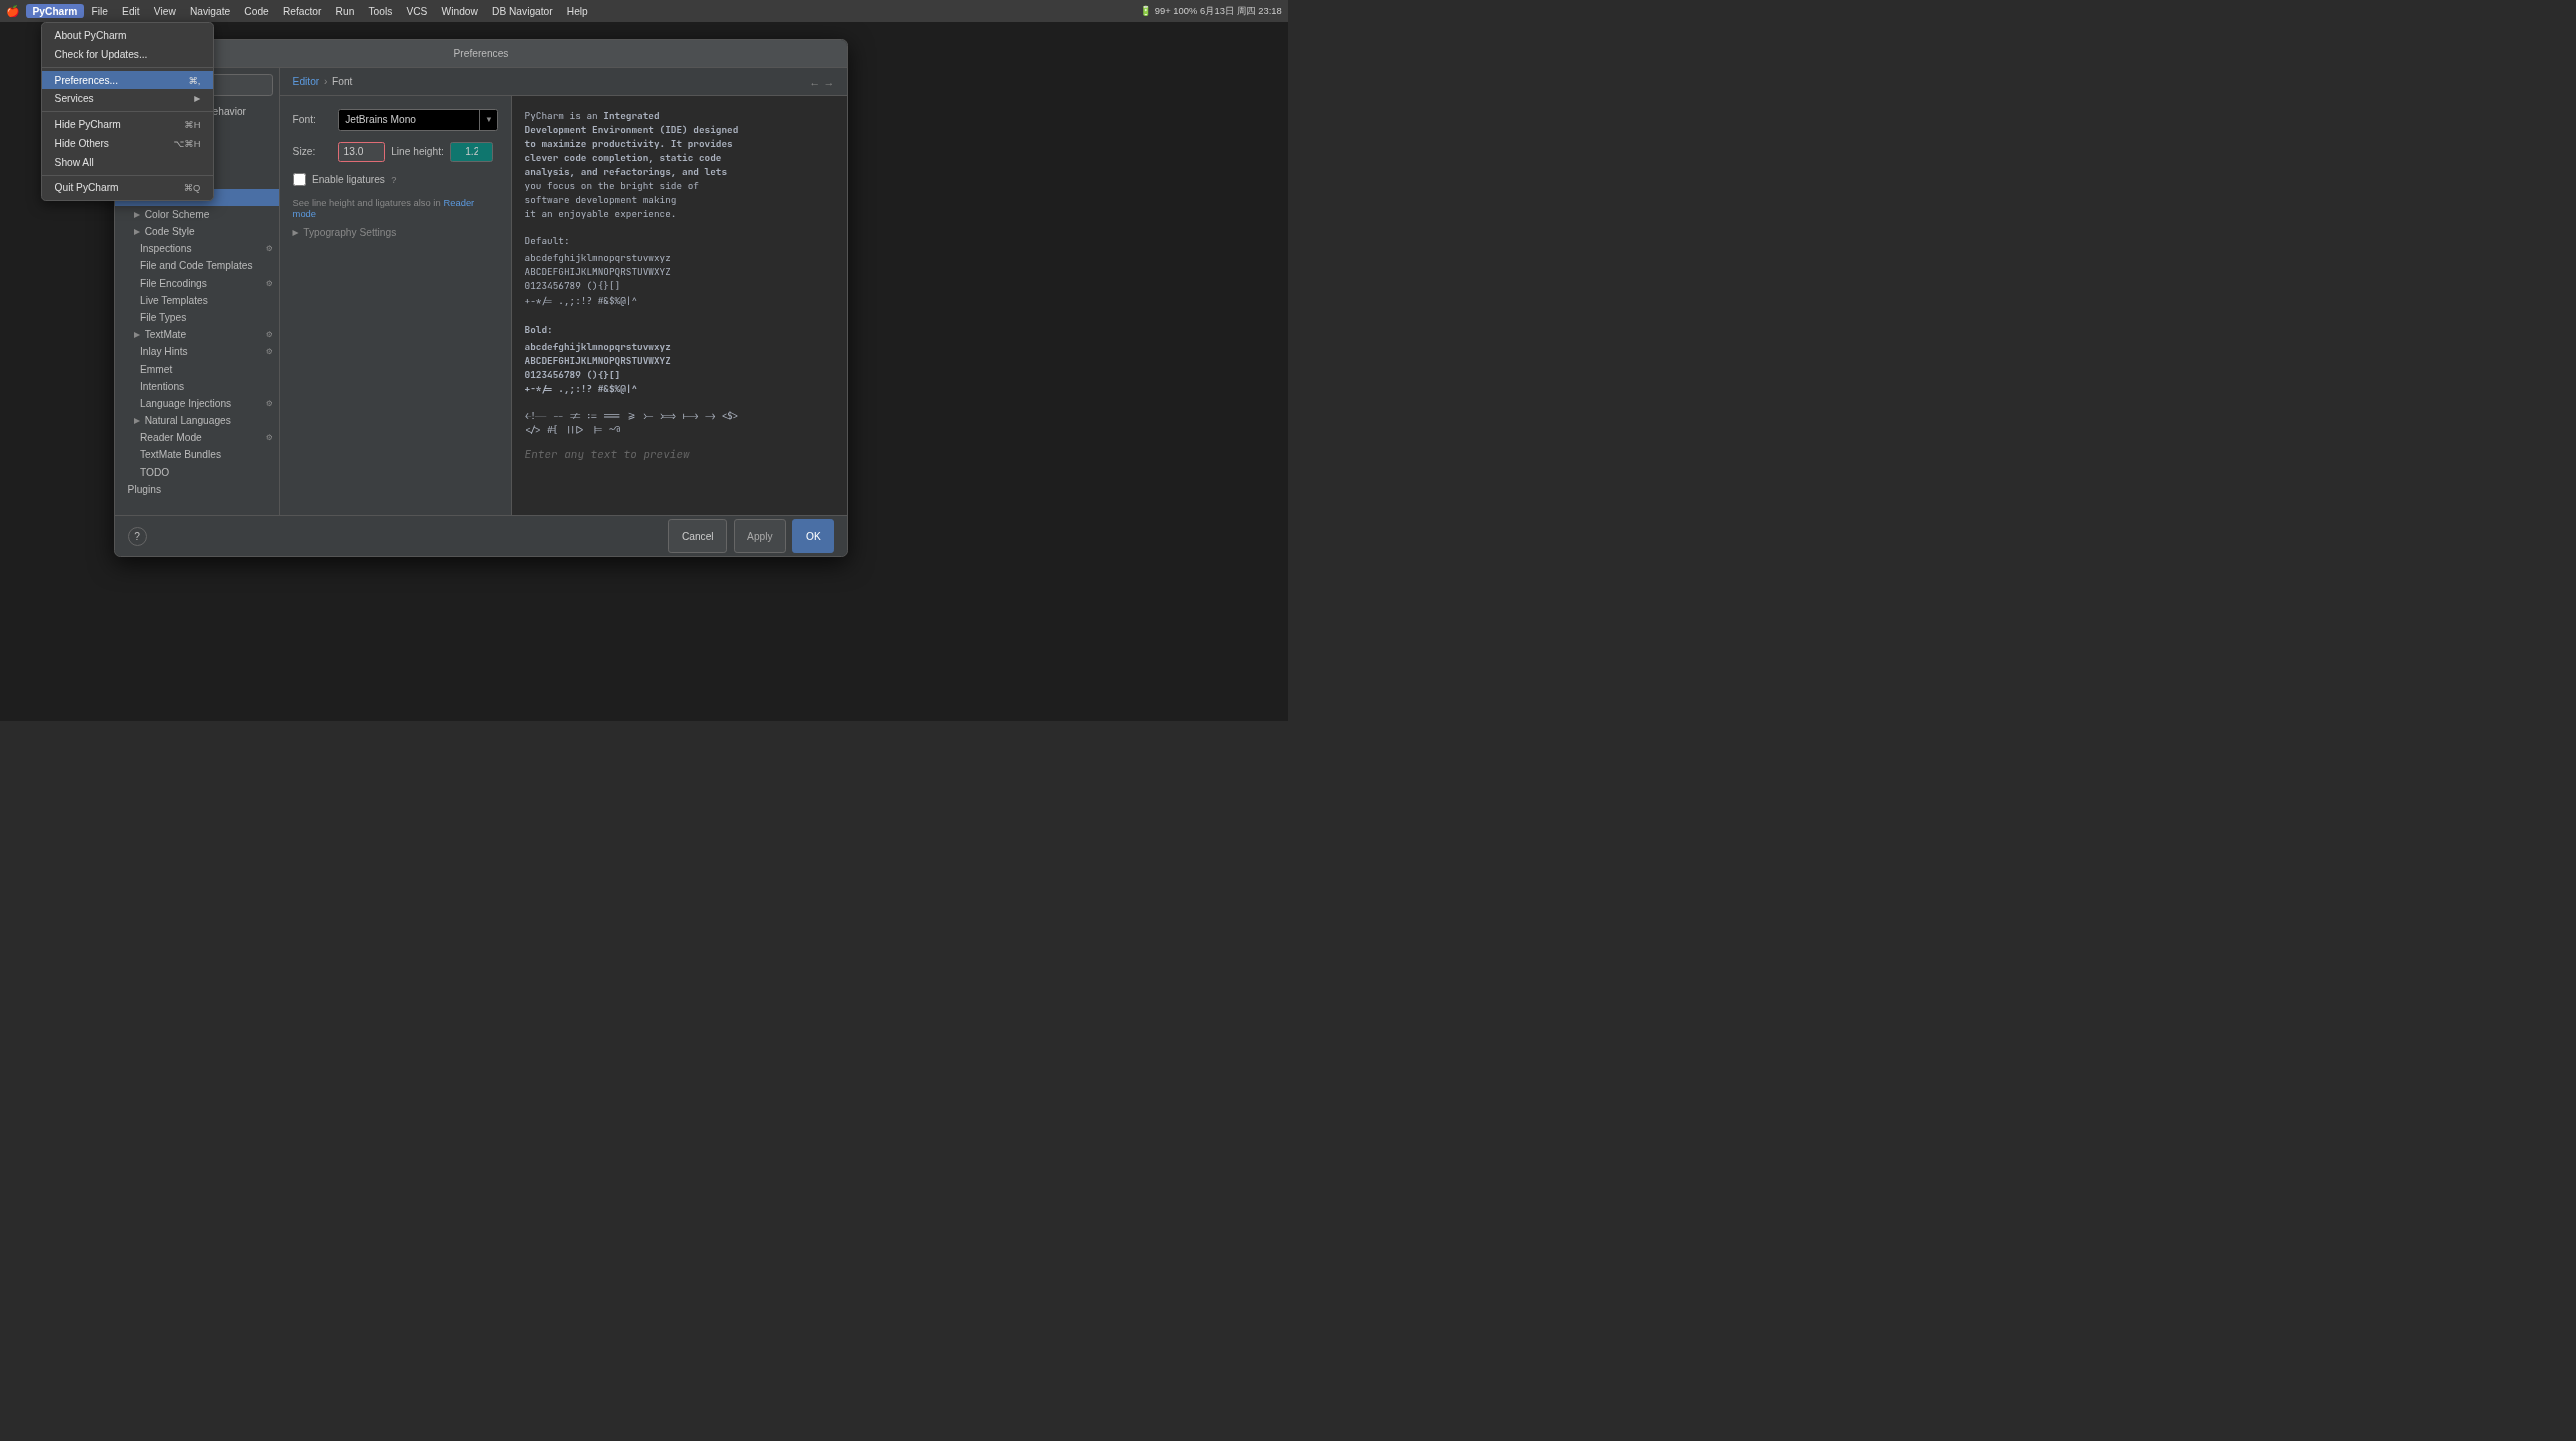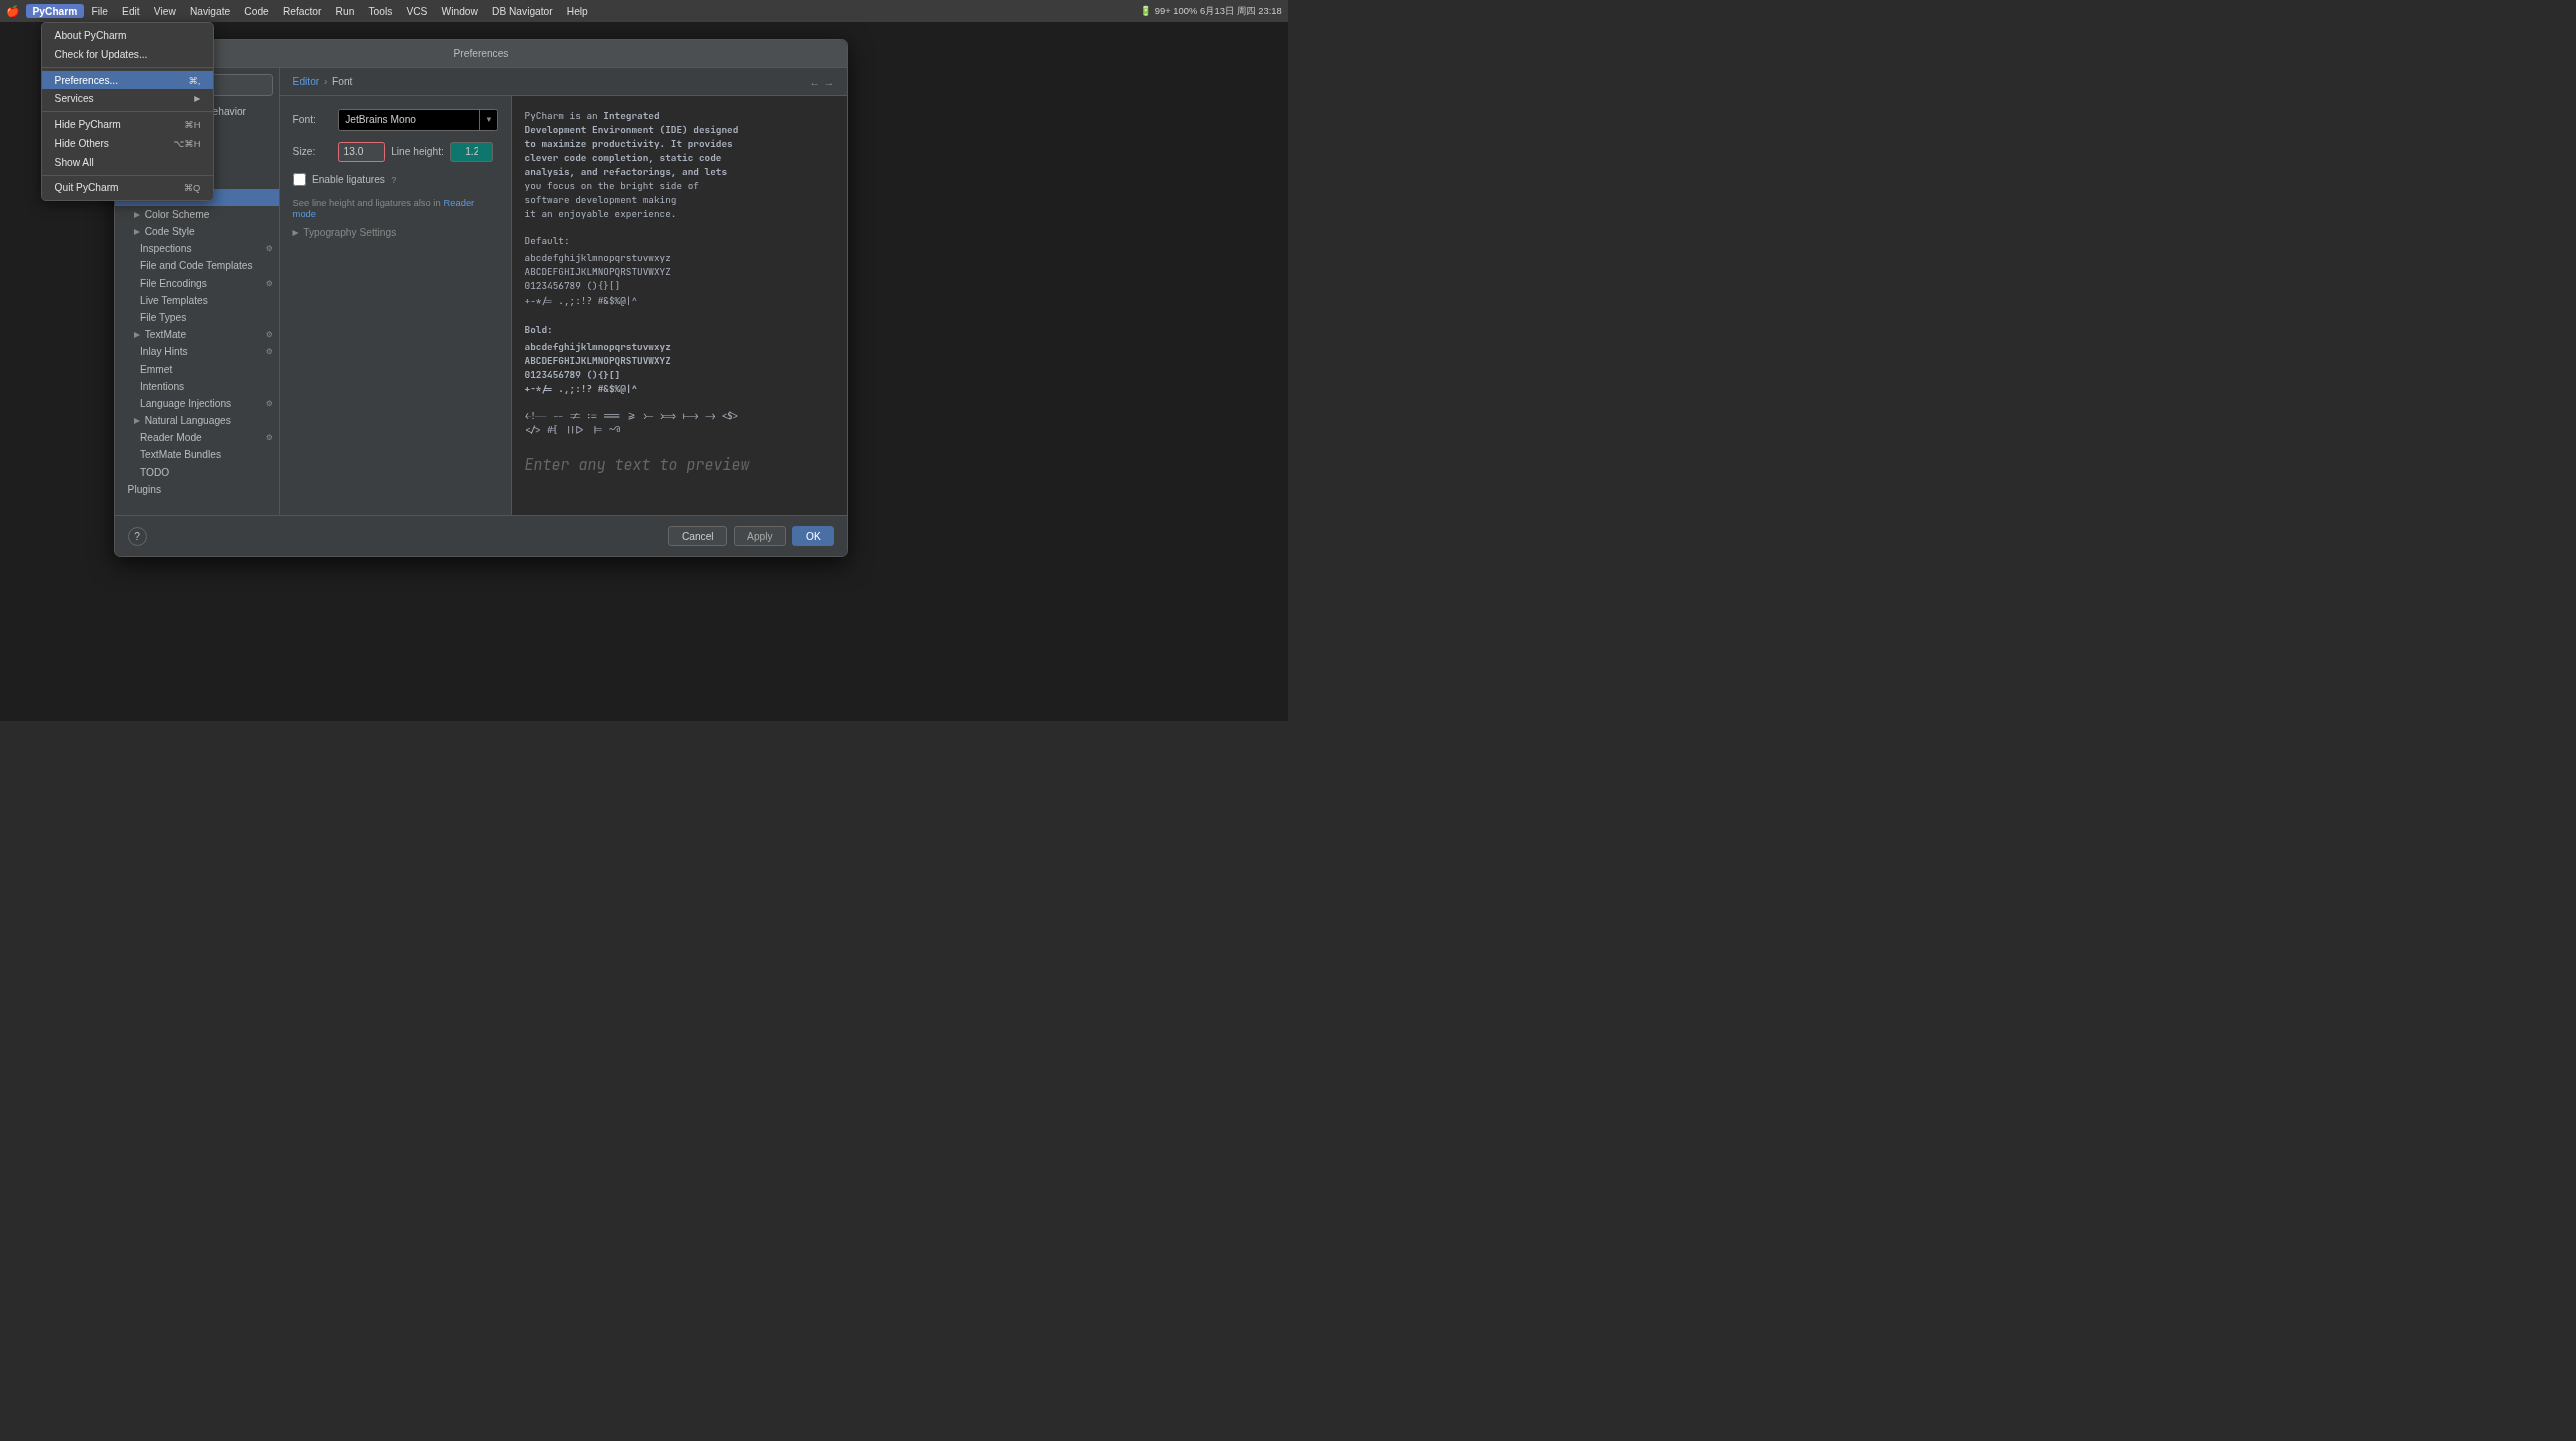--- a/index.html
+++ b/index.html
@@ -339,23 +339,23 @@
     }
     .preview-bold { font-weight: bold; }
     .preview-label {
       color: #abb2bf;
       margin-top: 9.4px;
       margin-bottom: 3.1px;
       font-family: 'JetBrains Mono', 'Courier New', monospace;
     }
     .preview-hint {
       color: #666;
-      font-size: 15px;
+      font-size: 11px;
       font-style: italic;
-      margin-top: 17px;
+      margin-top: 9px;
     }
 
     
     .dialog-footer {
       height: 41px;
       border-top: 0.8px solid #555;
       display: flex;
       align-items: center;
       padding: 0 12.6px;
       background: #3c3f41;
@@ -373,21 +373,21 @@
       display: flex;
       align-items: center;
       justify-content: center;
     }
     .footer-buttons {
       margin-left: auto;
       display: flex;
       gap: 6.3px;
     }
     .btn {
-      height: 20px;
+      height: 34px;
       padding: 0 12.6px;
       border-radius: 3.1px;
       border: 0.8px solid #666;
       font-size: 10.2px;
       cursor: pointer;
     }
     .btn-default {
       background: #45484a;
       color: #ccc;
       border-color: #666;

